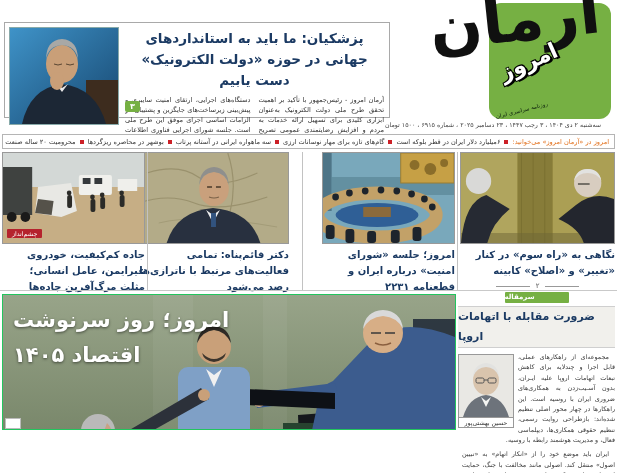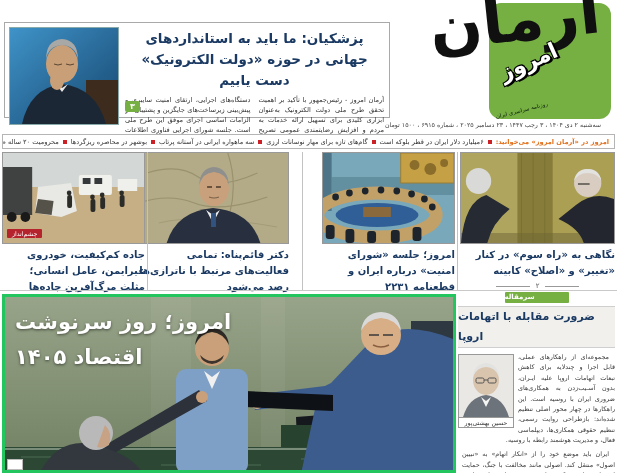--- a/index.html
+++ b/index.html
@@ -16,34 +16,34 @@
   .dateline{right:6px;top:121px;width:236px;font-size:6.3px;color:#444;text-align:center;white-space:nowrap;}
   
   .lead-box{left:4px;top:22px;width:386px;height:96px;}
   .lead-photo{position:absolute;left:4px;top:4px;width:110px;height:98px;overflow:hidden;border:1px solid #8aa;box-sizing:border-box;}
   .lead-text{position:absolute;right:5px;top:5px;left:120px;bottom:4px;}
   .lead-headline{font-size:13.5px;font-weight:bold;text-align:center;line-height:1.55;margin:0 0 4px 0;}
   .lead-body{font-size:6.6px;color:#333;text-align:justify;line-height:1.55;column-count:2;column-gap:8px;height:52px;overflow:hidden;direction:rtl;}
   .page-badge{position:absolute;left:0;bottom:1px;background:#76b043;color:#fff;font-size:8px;font-weight:bold;padding:0 5px;line-height:11px;border-radius:2px;}
   
   .ticker{left:2px;right:2px;top:134px;height:15px;border:1px solid #b5b5b5;display:flex;align-items:center;gap:4px;padding:0 5px;font-size:6.6px;white-space:nowrap;overflow:hidden;box-sizing:border-box;background:#fff;}
-  .tk-prefix{color:#e2711d;font-weight:bold;text-align:center;}
+  .tk-prefix{color:#e2711d;font-weight:normal;text-align:center;}
   .tk-item{color:#333;}
   .tk-sq{display:inline-block;width:4px;height:4px;background:#cc2027;flex:0 0 auto;}
   
   .story{top:152px;height:138px;}
   .story-photo{position:relative;width:100%;height:92px;border:1px solid #999;box-sizing:border-box;overflow:hidden;background:#ddd;}
   .story-headline{font-size:10px;font-weight:bold;text-align:right;line-height:1.6;margin-top:3px;}
   .pageref{display:flex;align-items:center;justify-content:center;gap:6px;margin-top:3px;color:#555;font-size:7px;}
   .pageref .rule{flex:0 0 34px;height:1px;background:#999;}
   .vdiv{top:152px;height:138px;width:1px;background:#c2c2c2;}
   .hdiv{left:0;right:0;height:1px;background:#c9c9c9;}
   .kicker{position:absolute;left:4px;bottom:5px;background:#b5232d;color:#fff;font-size:6.3px;padding:1px 5px;border-radius:1px;}
   
-  .feature{left:2px;top:294px;width:454px;height:179px;border:3px solid #22c55e;box-sizing:border-box;overflow:hidden;}
+  .feature{left:2px;top:294px;width:454px;height:136px;border:1px solid #22c55e;box-sizing:border-box;overflow:hidden;}
   .feature-headline{position:absolute;left:10px;top:8px;text-align:left;color:#fff;font-weight:900;font-size:21px;line-height:1.65;text-shadow:0 1px 3px rgba(0,0,0,.55);}
   .corner-box{position:absolute;left:2px;bottom:0;width:14px;height:9px;background:#fff;border:1px solid #bbb;}
   
   .editorial{right:2px;top:292px;width:157px;height:181px;overflow:hidden;}
   .ed-label{width:64px;margin:0 auto;background:#76b043;color:#fff;font-size:7px;font-weight:bold;text-align:left;line-height:11px;border-radius:1px;}
   .ed-title{margin-top:3px;background:#f1f0ec;border-top:1px solid #cfcfcf;border-bottom:1px solid #cfcfcf;font-size:11px;font-weight:bold;text-align:left;line-height:20px;}
   .ed-photo{float:left;width:56px;margin:2px 4px 2px 0;}
   .ed-portrait{width:56px;height:64px;border:1px solid #999;box-sizing:border-box;overflow:hidden;background:#e9e8e4;}
   .ed-author{border:1px solid #999;border-top:none;font-size:6.2px;text-align:center;line-height:9px;color:#333;}
   .ed-body{margin-top:4px;font-size:6.4px;color:#3a3a3a;text-align:justify;line-height:1.62;}

